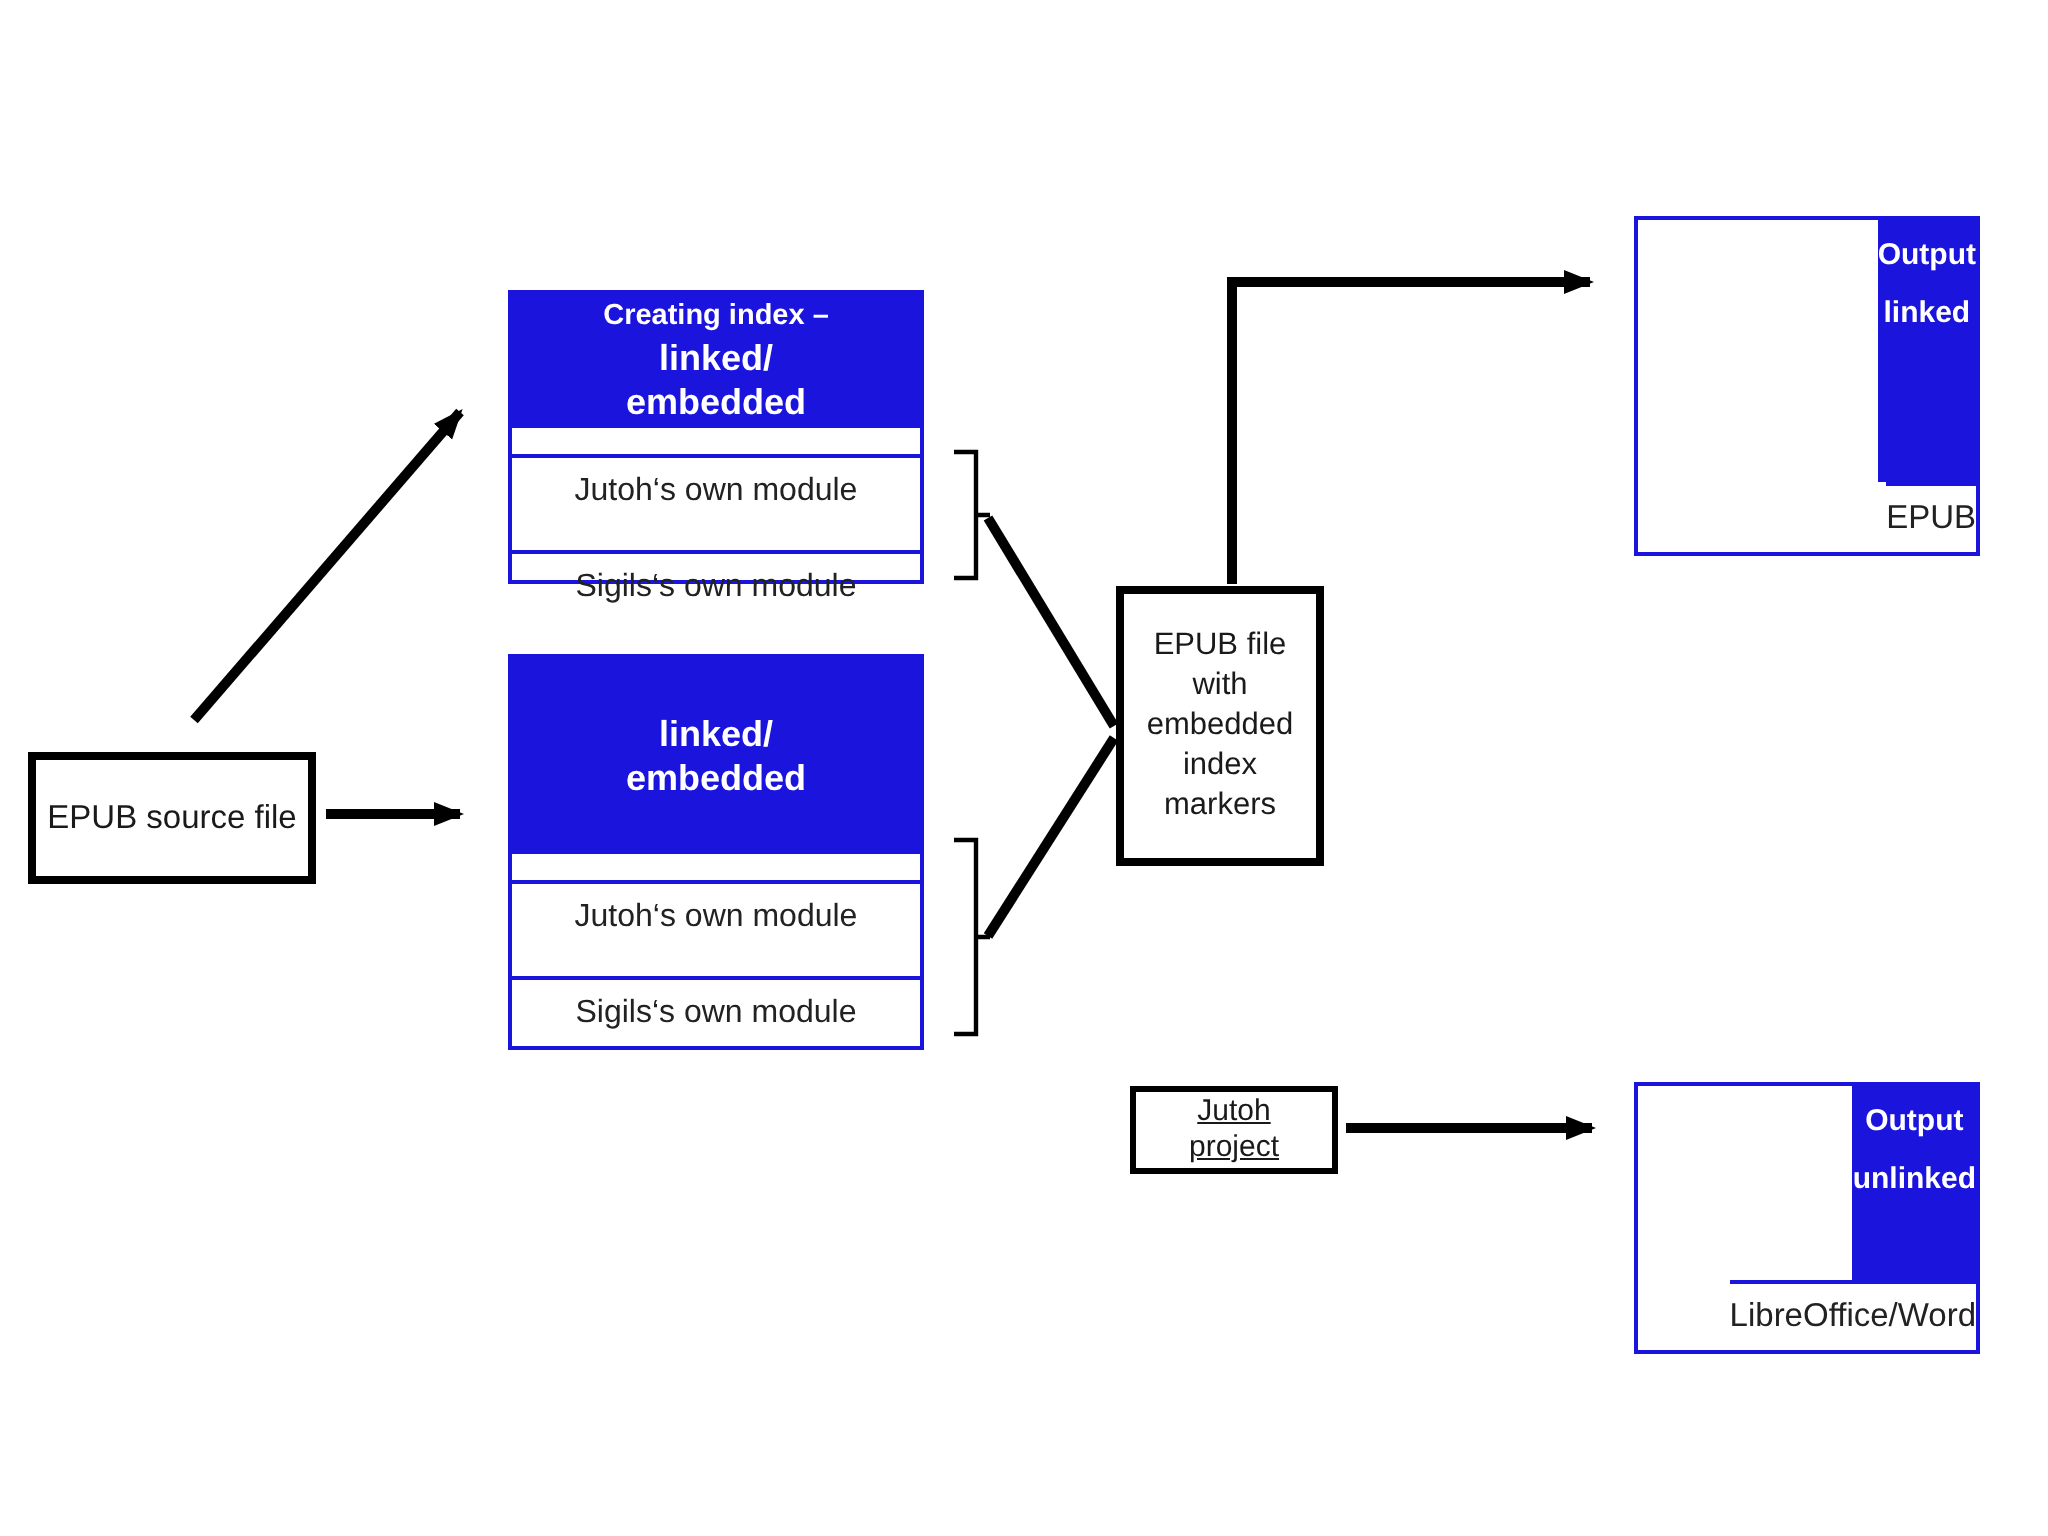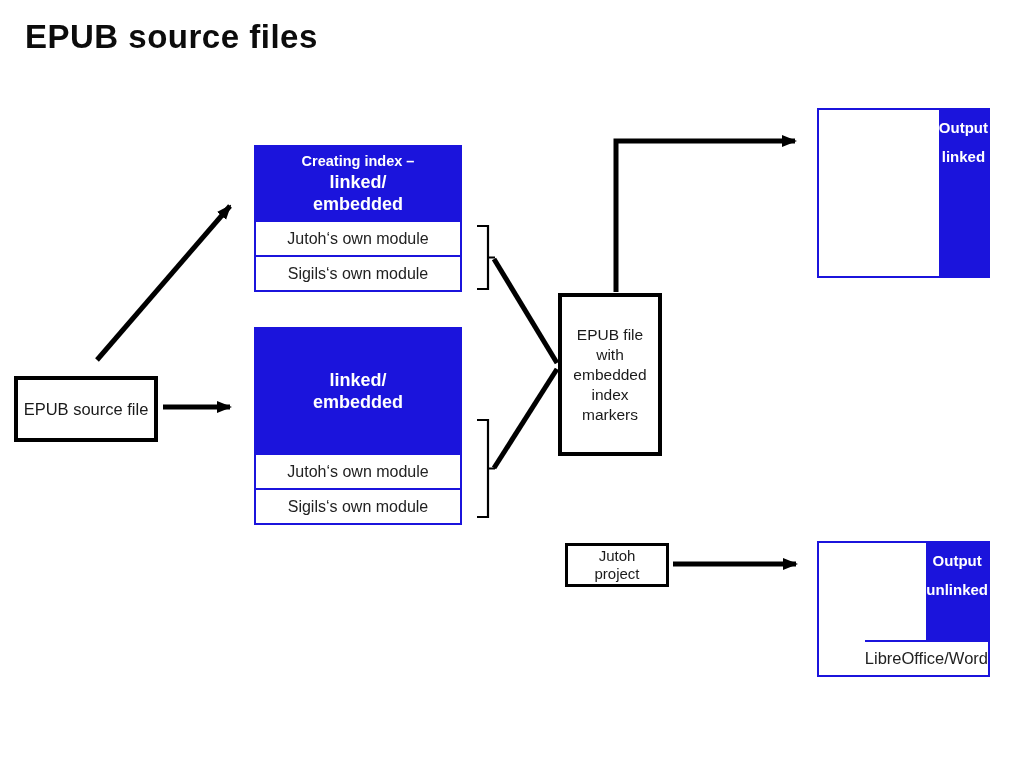--- a/index.html
+++ b/index.html
@@ -8,26 +8,26 @@
          font-family:"Liberation Sans",sans-serif;color:#1a1a1a;}
   .slide-title{position:absolute;left:25px;top:18px;font-size:33px;font-weight:700;
                letter-spacing:.5px;color:#0c0c0c;}
   .svg-layer{position:absolute;left:0;top:0;width:1024px;height:768px;}
 
   
   .box-black{position:absolute;background:#fff;border:4px solid #000;box-sizing:border-box;
              display:flex;align-items:center;justify-content:center;text-align:center;
              white-space:pre-line;line-height:20px;}
   .source-box{left:14px;top:376px;width:144px;height:66px;font-size:16.5px;}
-  .epubfile-box{left:558px;top:293px;width:104px;height:163px;font-size:15.5px;}
-  .project-box{left:565px;top:543px;width:104px;height:44px;border-width:3px;font-size:15px;line-height:18px;}
+  .epubfile-box{left:558px;top:293px;width:104px;height:140px;font-size:15.5px;}
+  .project-box{left:565px;top:543px;width:104px;height:44px;border-width:3px;font-size:15px;line-height:18px;text-decoration:underline;}
 
   
   .group{position:absolute;background:#fff;border:2px solid var(--blue);box-sizing:border-box;
-         display:flex;flex-direction:column;}
+         display:flex;flex-direction:column;gap:13px;}
   .group-header{background:var(--blue);color:#fff;font-weight:700;text-align:center;flex:1;
                 display:flex;flex-direction:column;justify-content:center;padding:2px 0;}
   .header-top{font-size:14.5px;line-height:19px;white-space:pre-line;}
   .header-big{font-size:18px;line-height:22px;white-space:pre-line;}
   .group-row{height:35px;flex:0 0 35px;border-top:2px solid var(--blue);box-sizing:border-box;
              display:flex;align-items:center;justify-content:center;font-size:16px;color:#222;}
   .creating-group{left:254px;top:145px;width:208px;height:147px;}
   .editing-group{left:254px;top:327px;width:208px;height:198px;}
 
   
@@ -41,21 +41,20 @@
   .linked-group{left:817px;top:108px;width:173px;height:170px;}
   .unlinked-group{left:817px;top:541px;width:173px;height:136px;}
 
   .connector{stroke:#000;fill:none;}
 </style>
 </head>
 <body>
 
 <div class="slide">
 
-  <div class="slide-title">EPUB source files</div>
 
   <svg class="svg-layer" width="1024" height="768" viewBox="0 0 1024 768">
     <defs>
       <marker id="ah" markerUnits="userSpaceOnUse" markerWidth="15" markerHeight="13" refX="13" refY="6" orient="auto">
         <path d="M0 0 L15 6 L0 12 z" fill="#000"></path>
       </marker>
     </defs>
     <line class="connector" x1="97" y1="360" x2="230" y2="206" stroke-width="5" marker-end="url(#ah)"></line>
     <line class="connector" x1="163" y1="407" x2="230" y2="407" stroke-width="5" marker-end="url(#ah)"></line>
     <path class="connector" d="M477 226 H488 V289 H477 M488 257.5 H495" stroke-width="2.2"></path>
@@ -103,20 +102,23 @@
 embedded
 index
 markers</span>
   </div>
 
   <div class="output-group linked-group">
     <div class="output-header">
       <span>Output</span>
       <span class="output-mode">linked</span>
     </div>
+    <div class="output-row">
+      <span>EPUB</span>
+    </div>
   </div>
 
   <div class="box-black project-box">
     <span>Jutoh
 project</span>
   </div>
 
   <div class="output-group unlinked-group">
     <div class="output-header">
       <span>Output</span>

